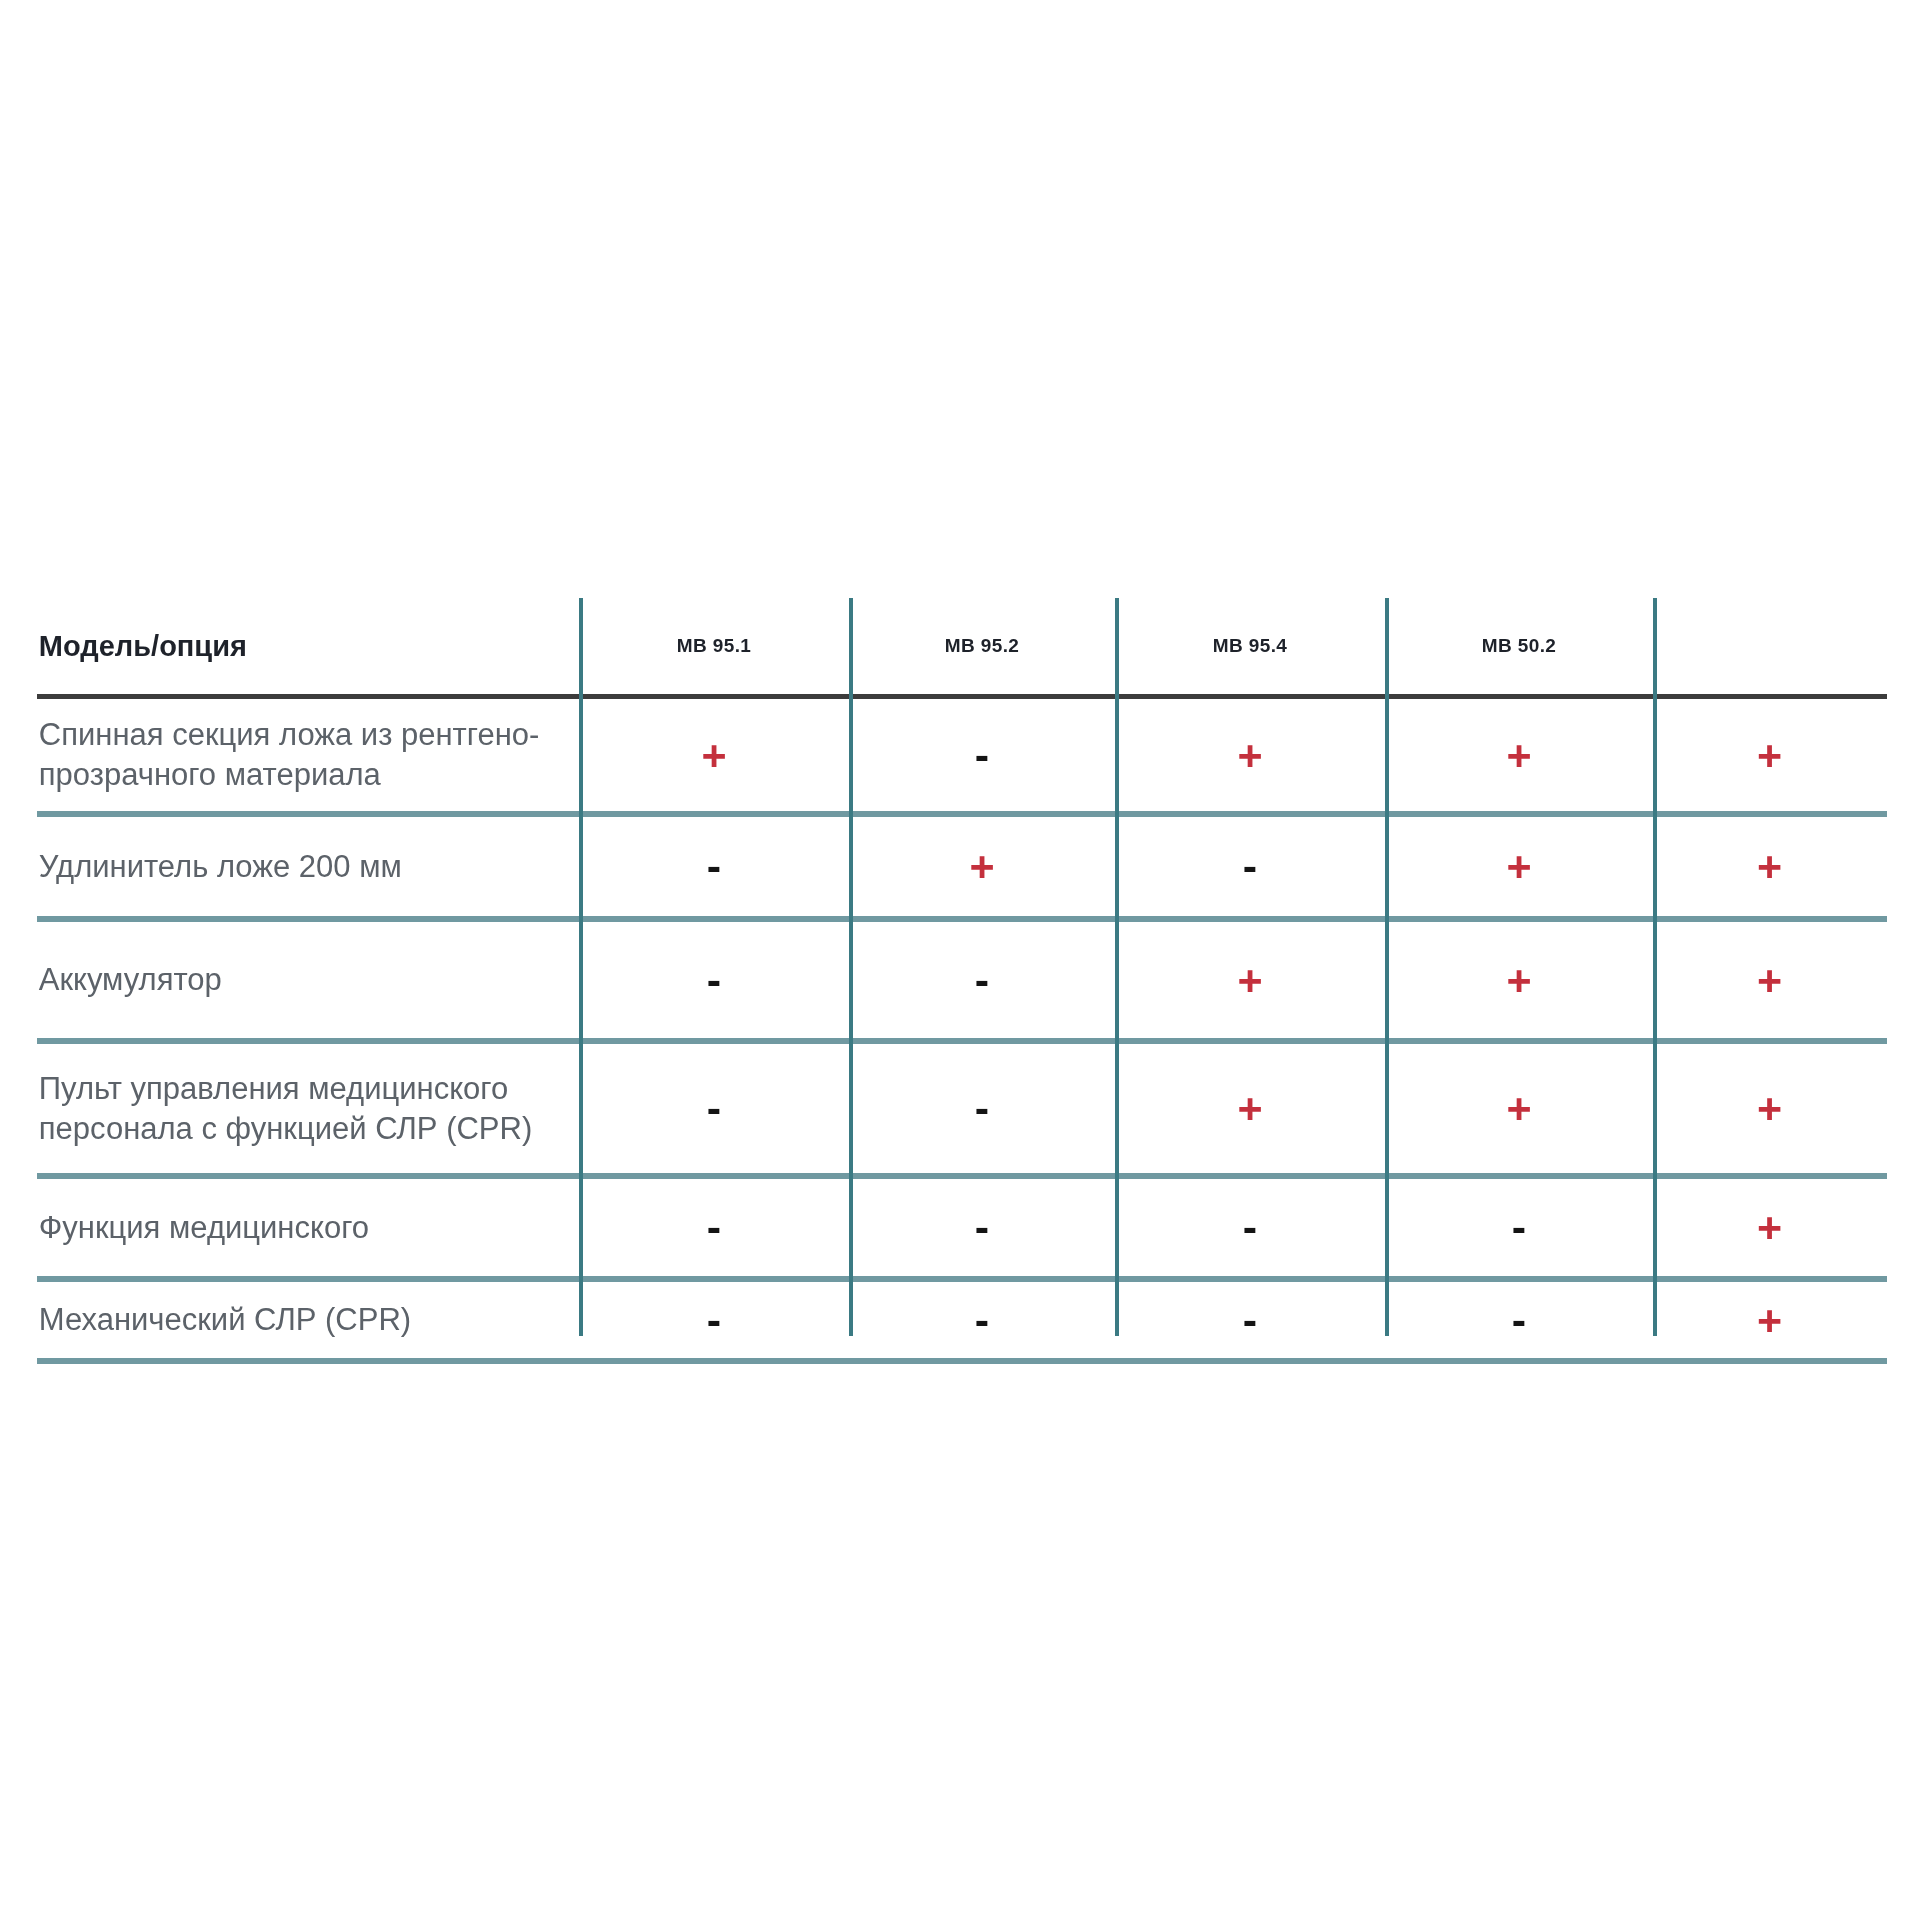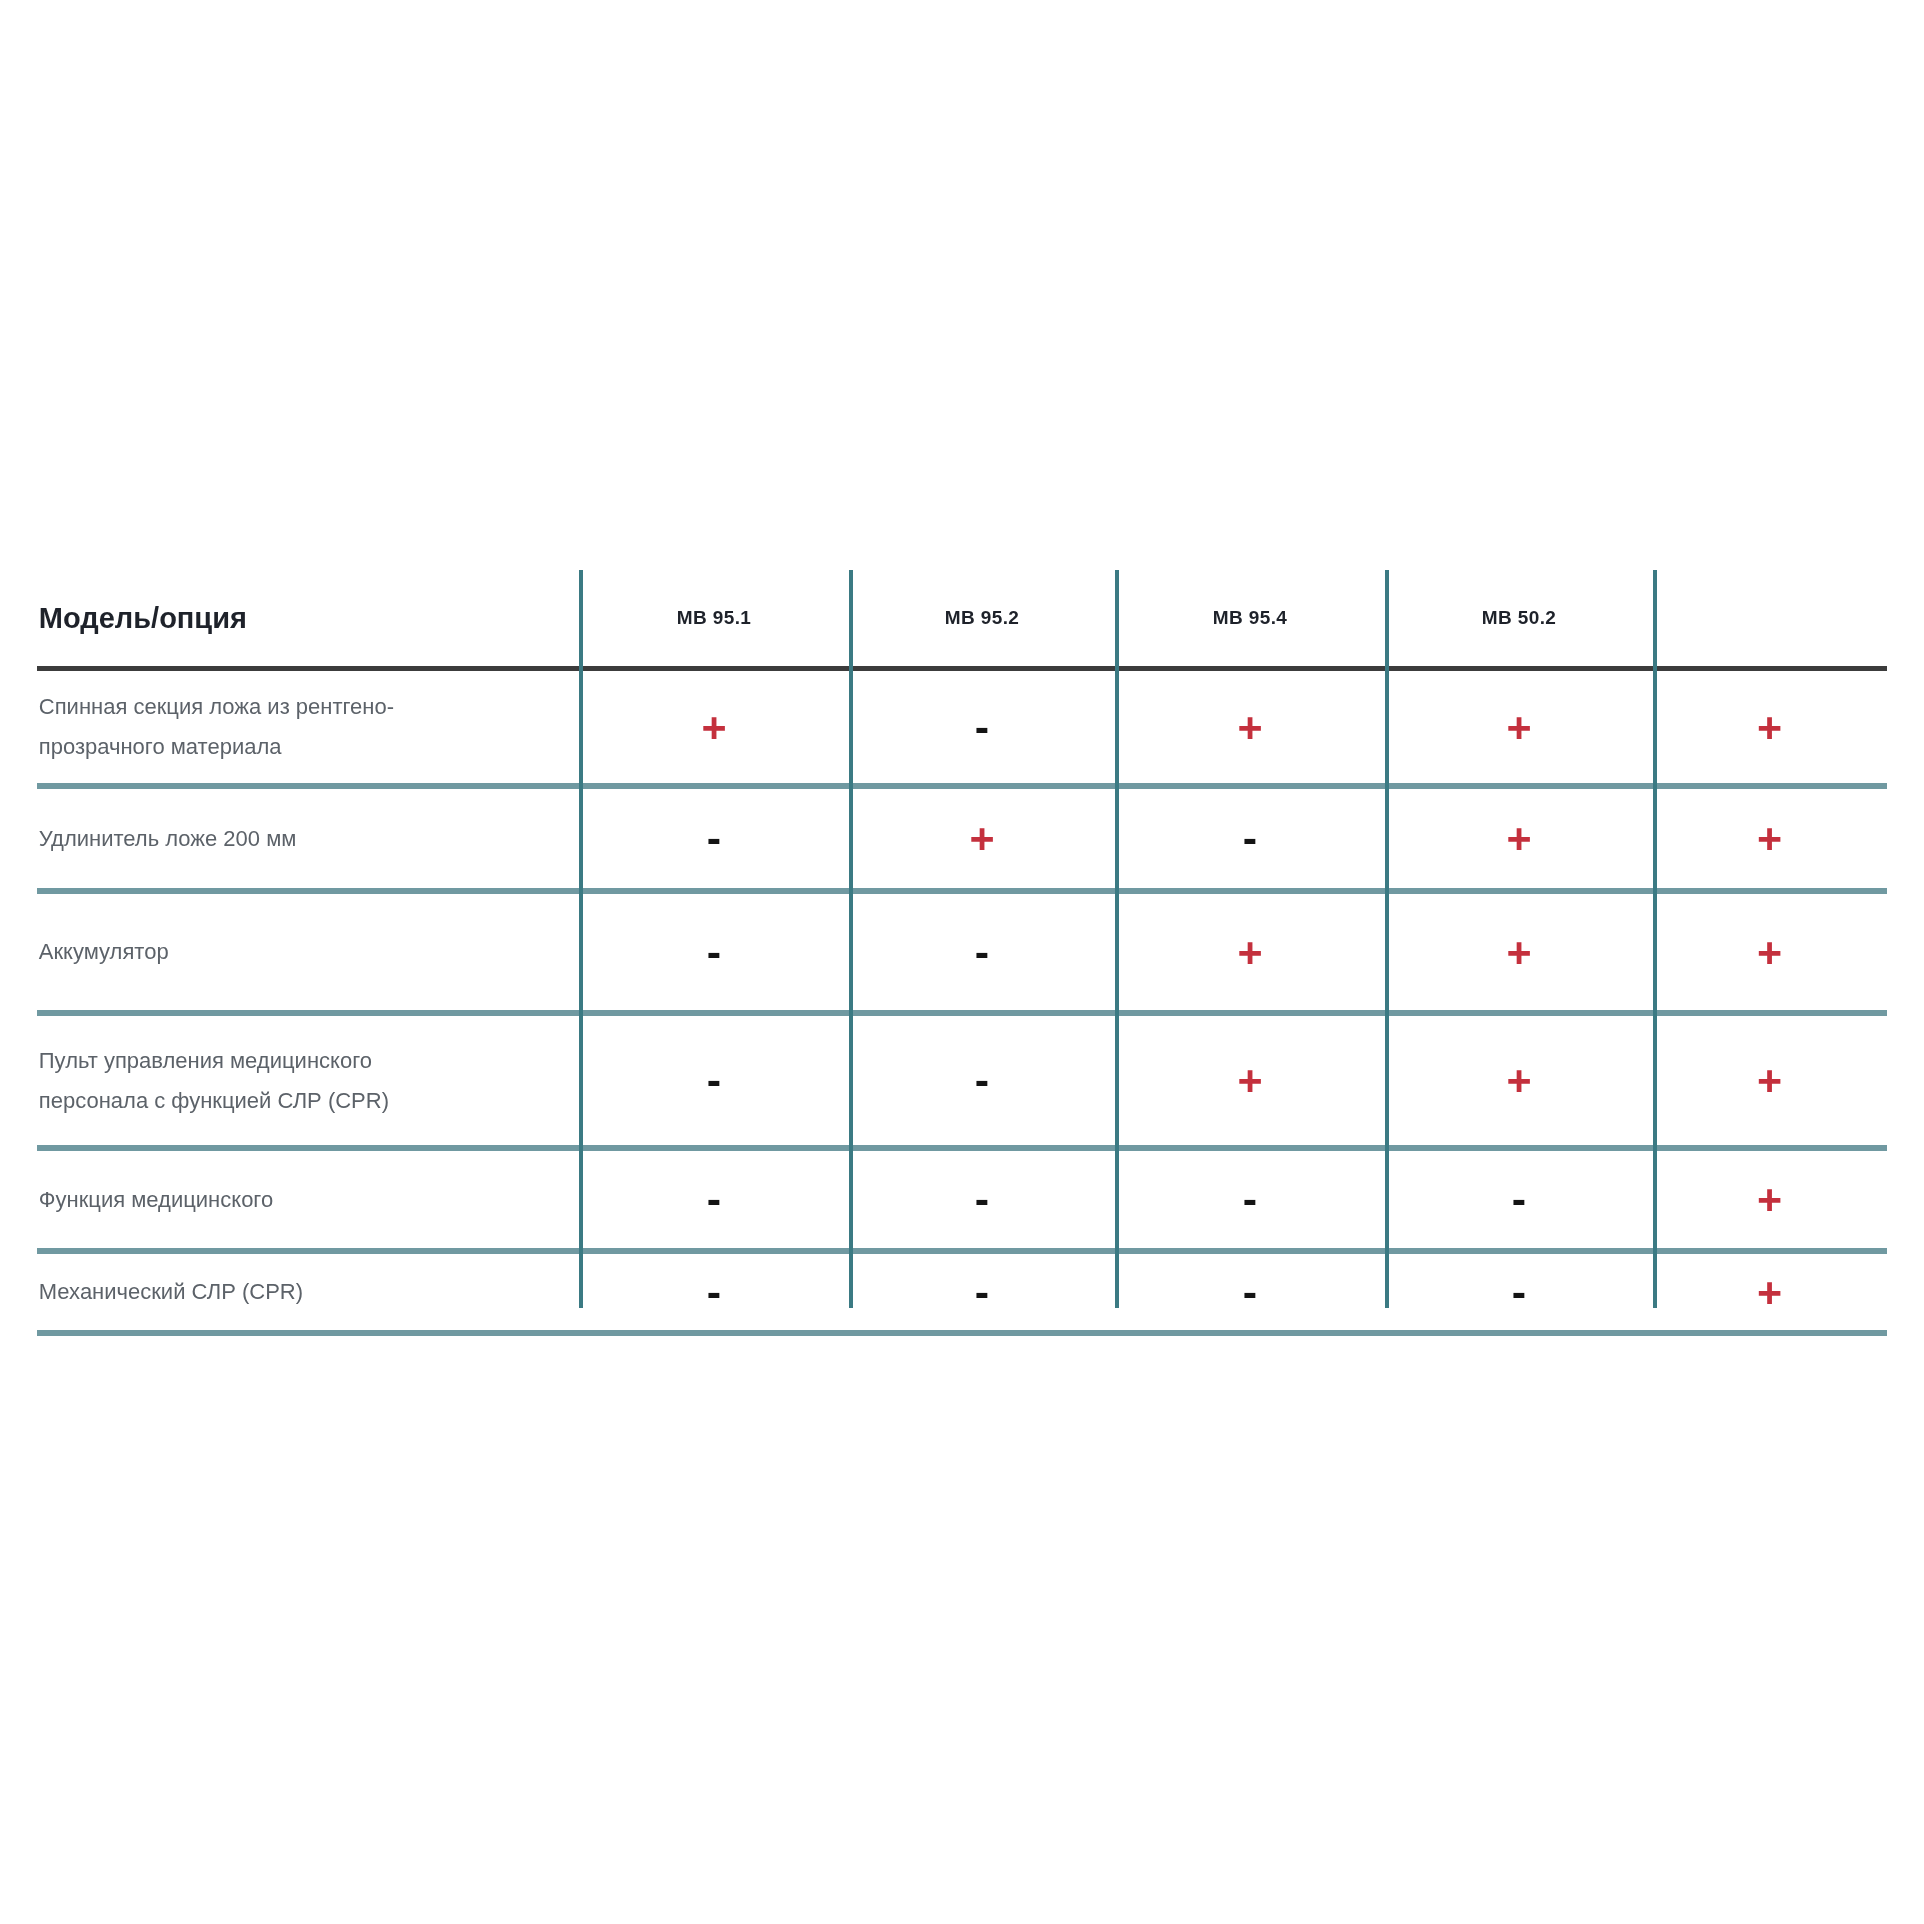--- a/index.html
+++ b/index.html
@@ -1,26 +1,26 @@
 <!DOCTYPE html>
 <html style="font-size:14.3px"><head>
 <meta charset="utf-8">
 <style>
   html,body{margin:0;padding:0;background:#ffffff;}
   .page{position:relative;width:1925px;height:1925px;background:#ffffff;overflow:hidden;
         font-family:"Liberation Sans", sans-serif;}
-  .tablewrap{position:absolute;left:37px;top:570px;width:1850px;}
+  .tablewrap{position:absolute;left:37px;top:598px;width:1850px;}
   .vline{position:absolute;top:0;width:3.6px;height:738px;background:#3b7a83;z-index:2;}
   .row{display:grid;grid-template-columns:542px 270px 266px 270px 268px 233px;
        box-sizing:border-box;position:relative;z-index:1;}
   .row.header{height:101px;border-bottom:5.3px solid #3c3c3c;}
   .row.body{border-bottom:6.2px solid #7099a1;}
   .cell{display:flex;align-items:center;justify-content:center;box-sizing:border-box;}
   .cell.label{justify-content:flex-start;padding-left:1.8px;padding-right:22px;
-              font-size:22px;line-height:40px;color:#5c6269;white-space:pre-line;}
+              font-size:31px;line-height:40px;color:#5c6269;white-space:pre-line;}
   .cell.head{font-weight:bold;color:#1e222a;font-size:19px;letter-spacing:0.4px;}
   .cell.headlabel{justify-content:flex-start;padding-left:1.8px;font-weight:bold;
                   color:#1e222a;font-size:29px;}
   .val{font-weight:800;font-size:43px;line-height:1;}
   .val.plus{color:#c4303d;}
   .val.minus{color:#141414;}
 </style>
 </head>
 <body>
 

